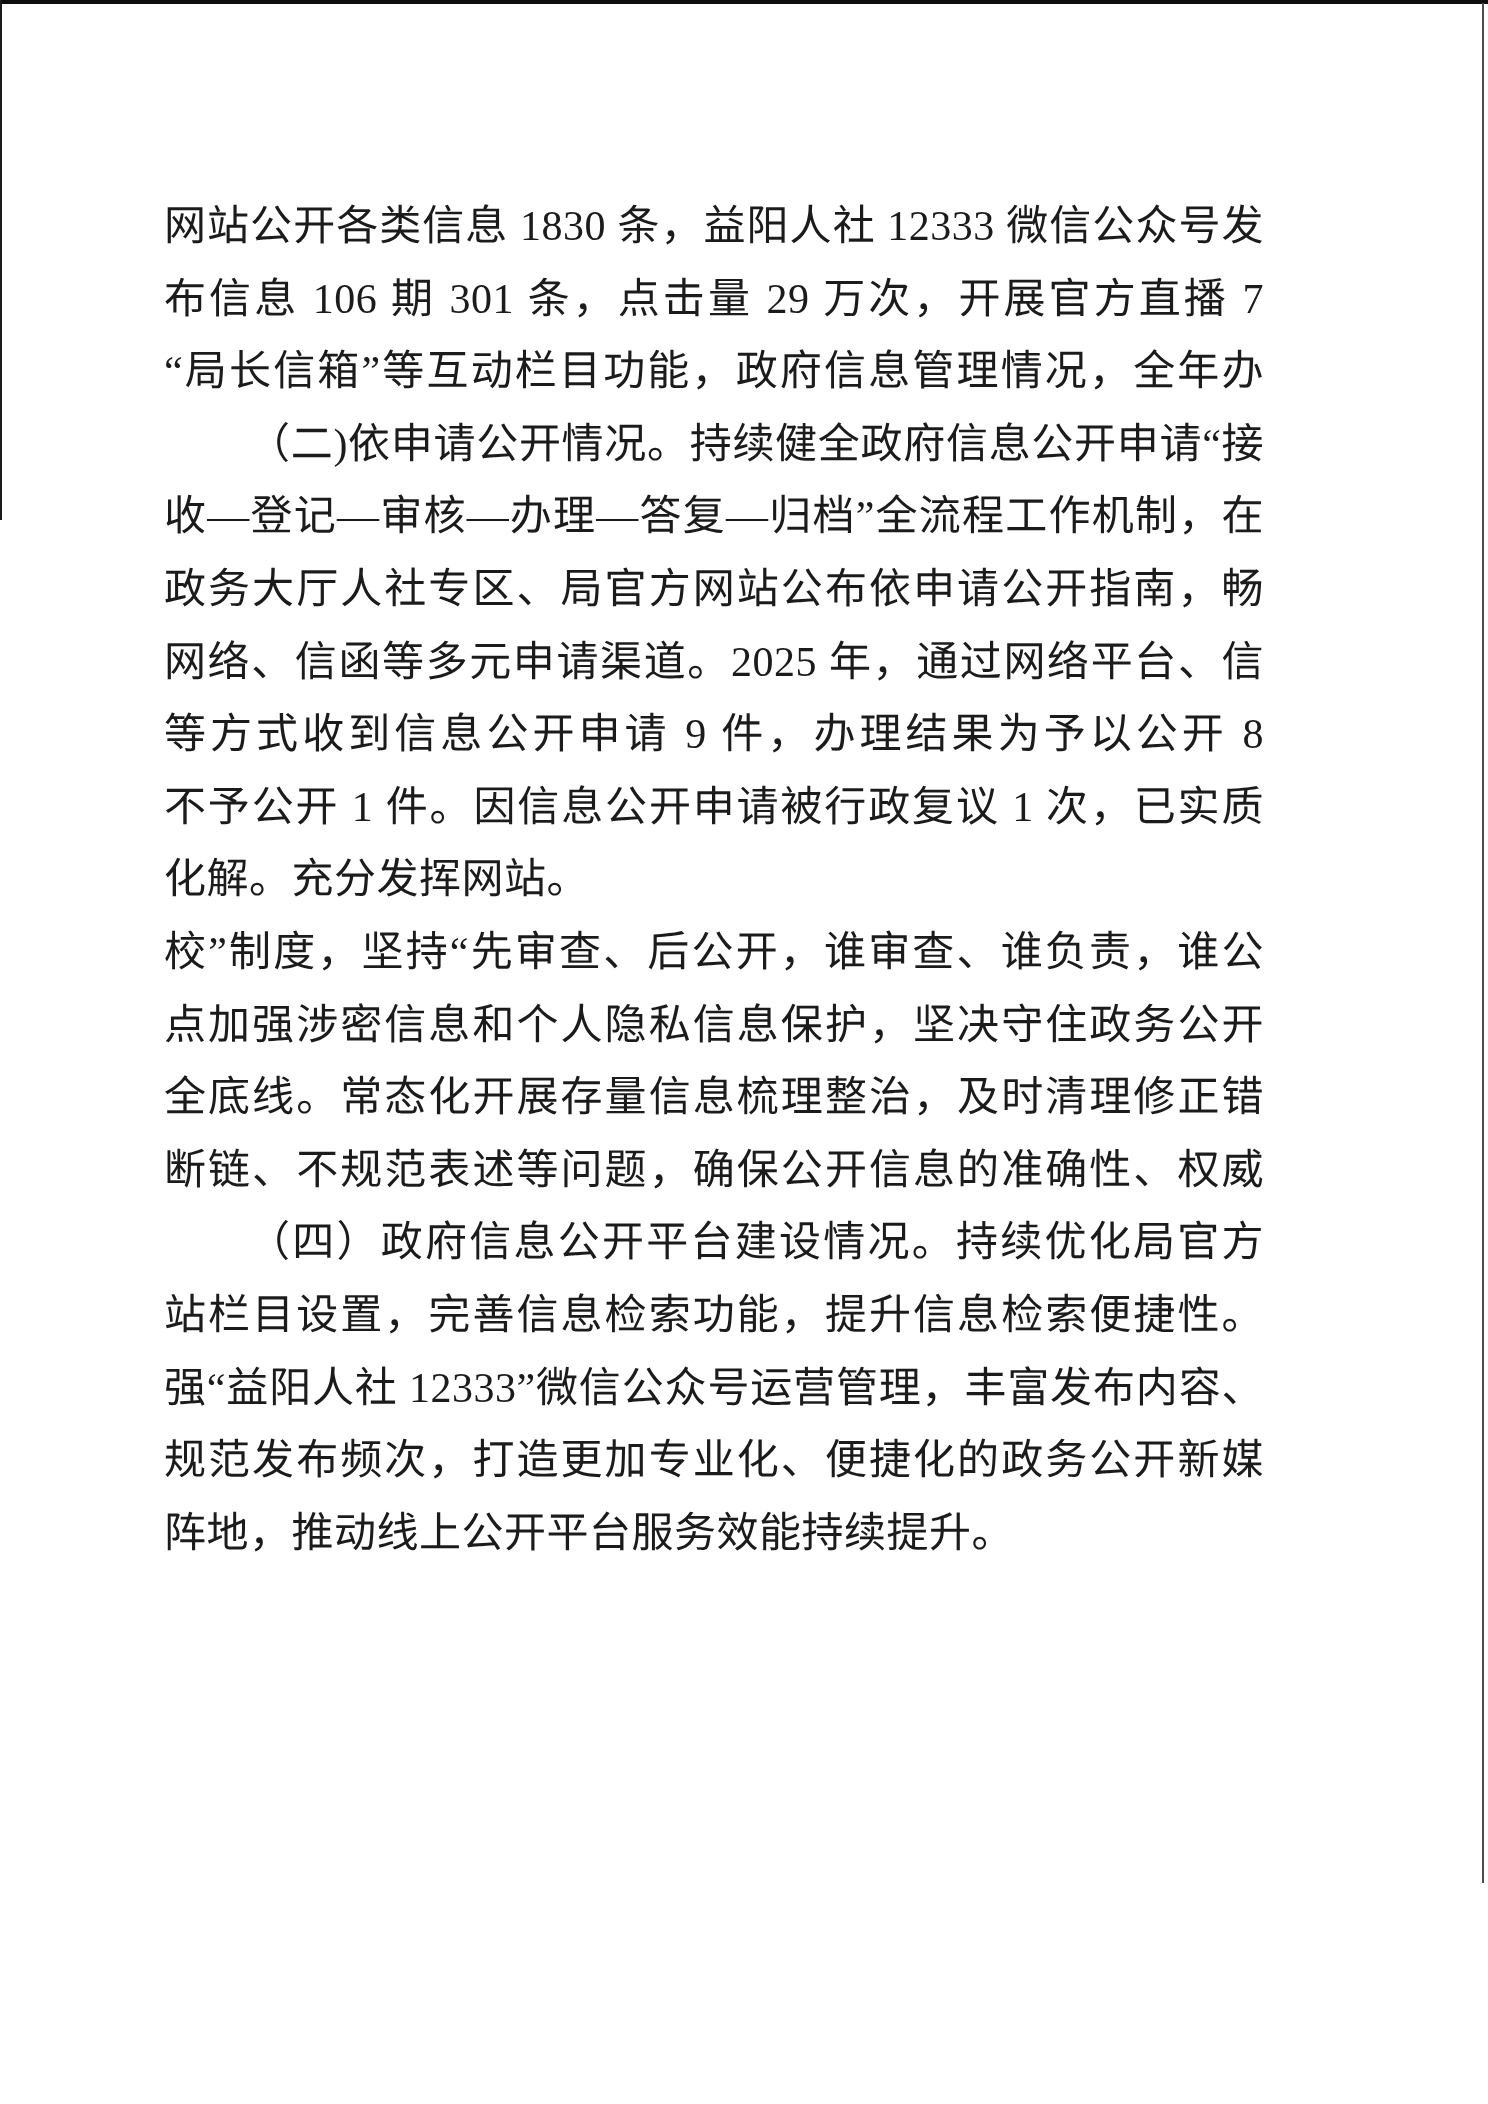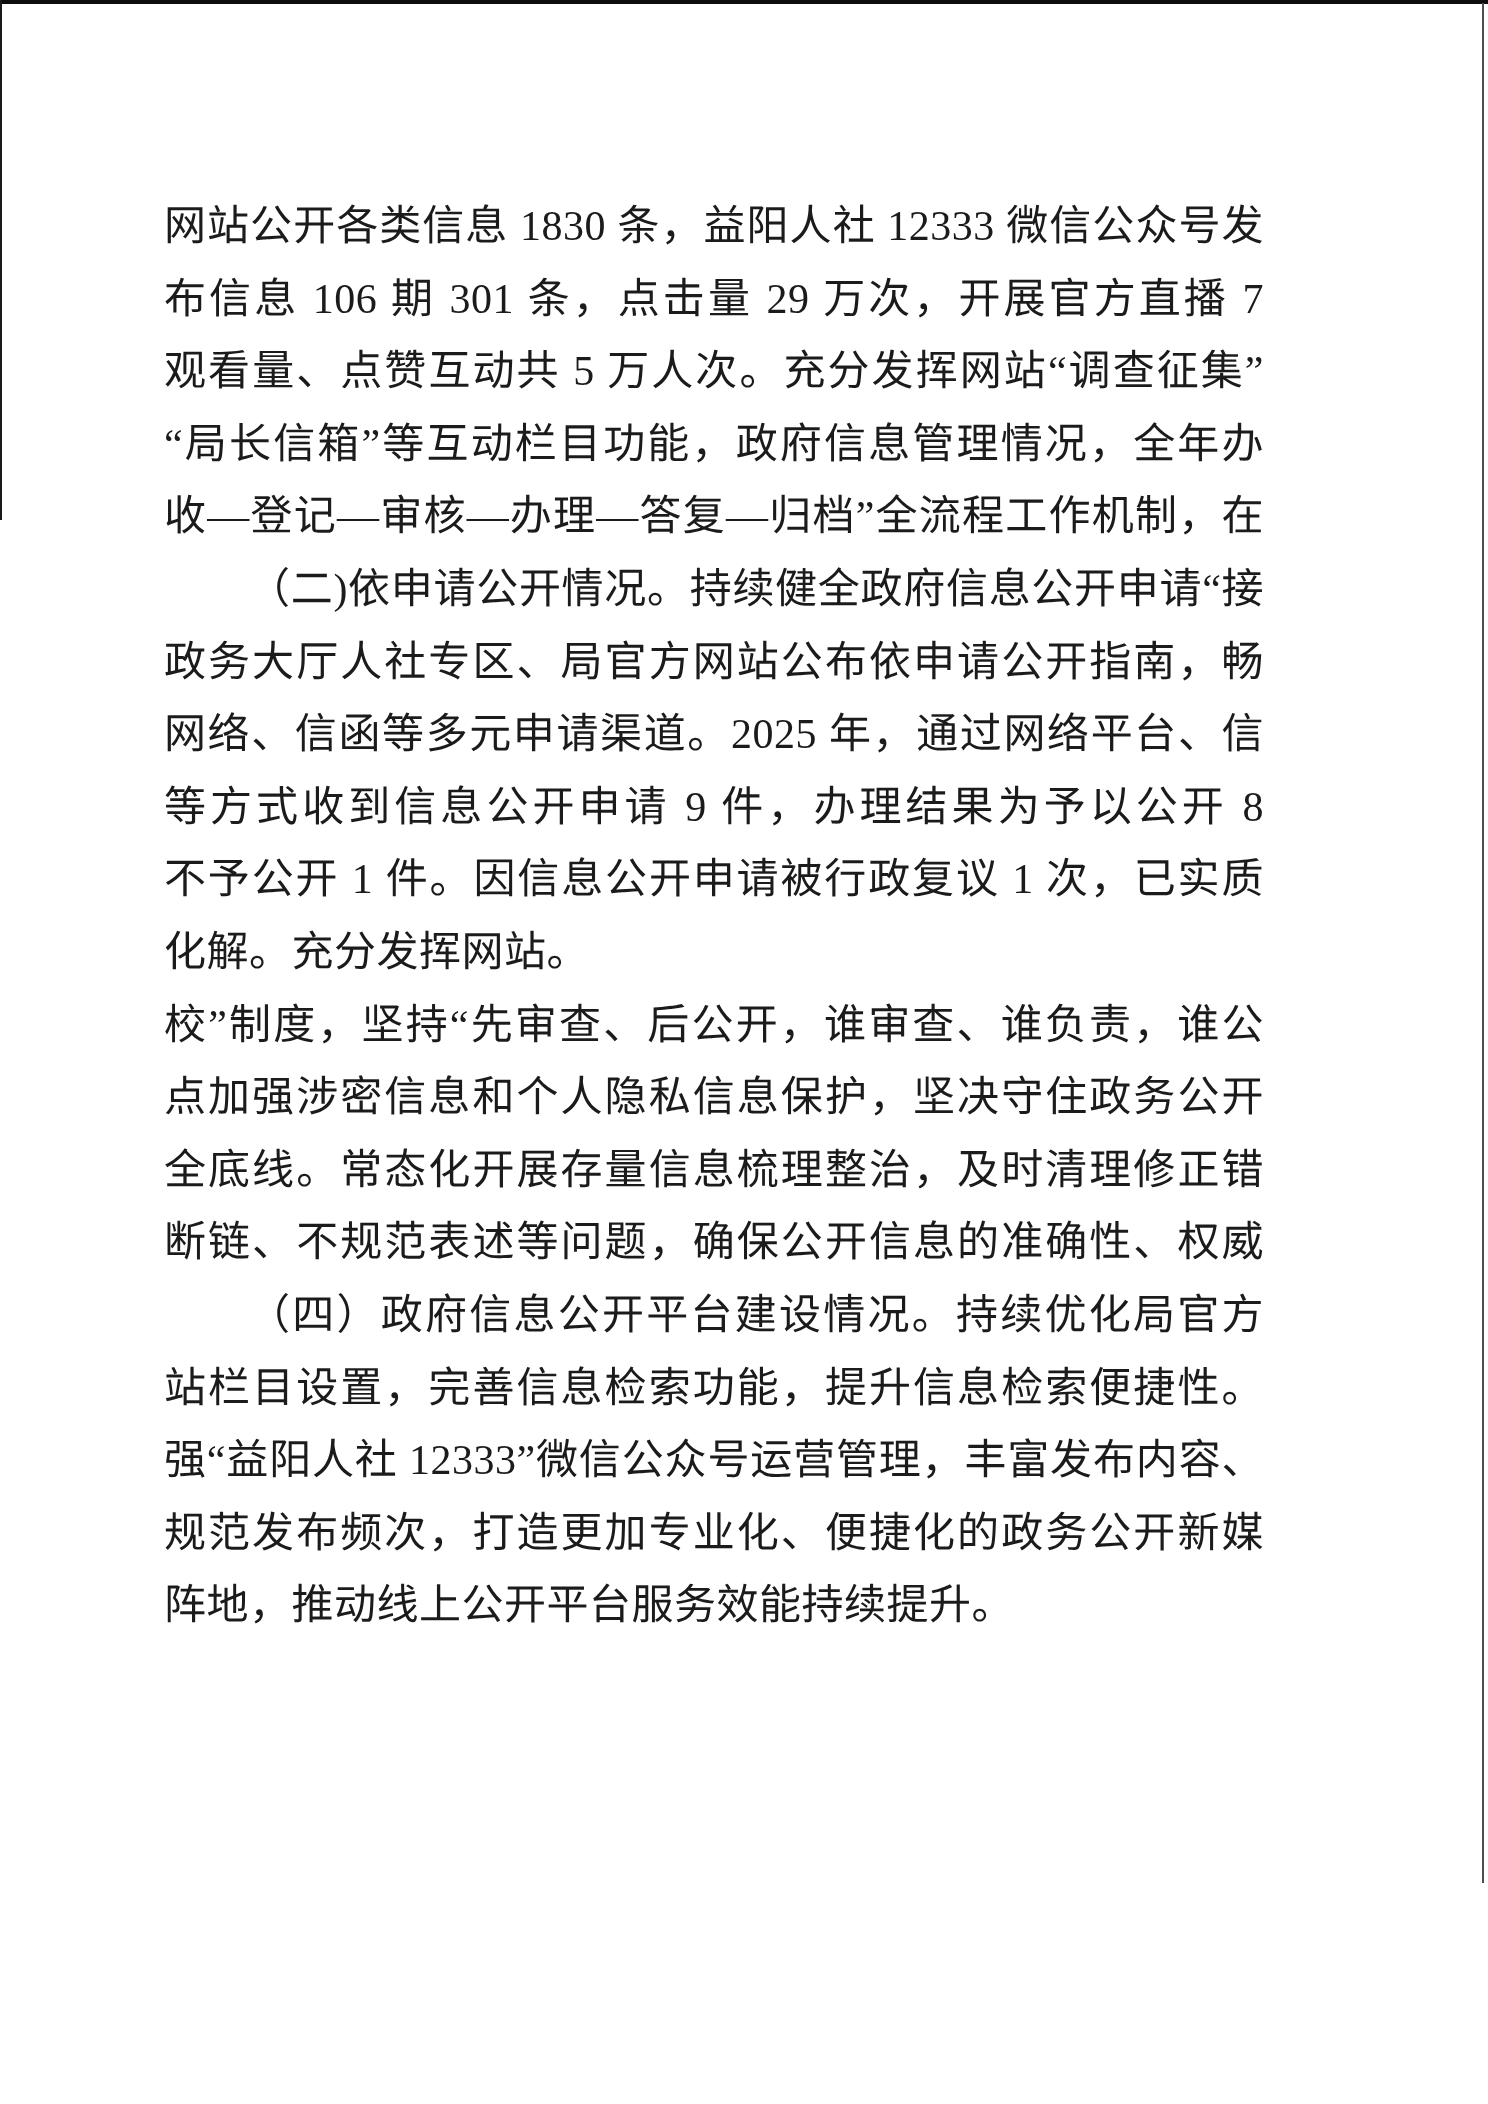--- a/index.html
+++ b/index.html
@@ -56,24 +56,23 @@
 </head>
 <body>
 
 <div class="page" lang="zh-CN" style="background: rgb(255, 255, 255); color: rgb(27, 27, 27);">
   <div class="top-bar" style="background: rgb(13, 13, 13);"></div>
   <div class="left-edge-line" style="background: rgb(26, 26, 26);"></div>
   <div class="right-edge-line" style="background: rgb(77, 77, 77);"></div>
   <div class="text-block" id="text-block">
       <div class="text-line">网站公开各类信息 1830 条，益阳人社 12333 微信公众号发</div>
       <div class="text-line">布信息 106 期 301 条，点击量 29 万次，开展官方直播 7 次，</div>
-      <div class="text-line">观看量、点赞互动共 5 万人次。充分发挥网站“调查征集”</div>
       <div class="text-line">“局长信箱”等互动栏目功能，政府信息管理情况，全年办</div>
+      <div class="text-line para-first">（二)依申请公开情况。持续健全政府信息公开申请“接</div>
       <div class="text-line">收—登记—审核—办理—答复—归档”全流程工作机制，在</div>
-      <div class="text-line para-first">（二)依申请公开情况。持续健全政府信息公开申请“接</div>
       <div class="text-line">政务大厅人社专区、局官方网站公布依申请公开指南，畅通</div>
       <div class="text-line">网络、信函等多元申请渠道。2025 年，通过网络平台、信函</div>
       <div class="text-line">等方式收到信息公开申请 9 件，办理结果为予以公开 8 件，</div>
       <div class="text-line">不予公开 1 件。因信息公开申请被行政复议 1 次，已实质性</div>
       <div class="text-line para-end">化解。充分发挥网站。</div>
       <div class="text-line">校”制度，坚持“先审查、后公开，谁审查、谁负责，谁公</div>
       <div class="text-line">点加强涉密信息和个人隐私信息保护，坚决守住政务公开安</div>
       <div class="text-line">全底线。常态化开展存量信息梳理整治，及时清理修正错链</div>
       <div class="text-line">断链、不规范表述等问题，确保公开信息的准确性、权威性</div>
       <div class="text-line para-first">（四）政府信息公开平台建设情况。持续优化局官方网</div>

